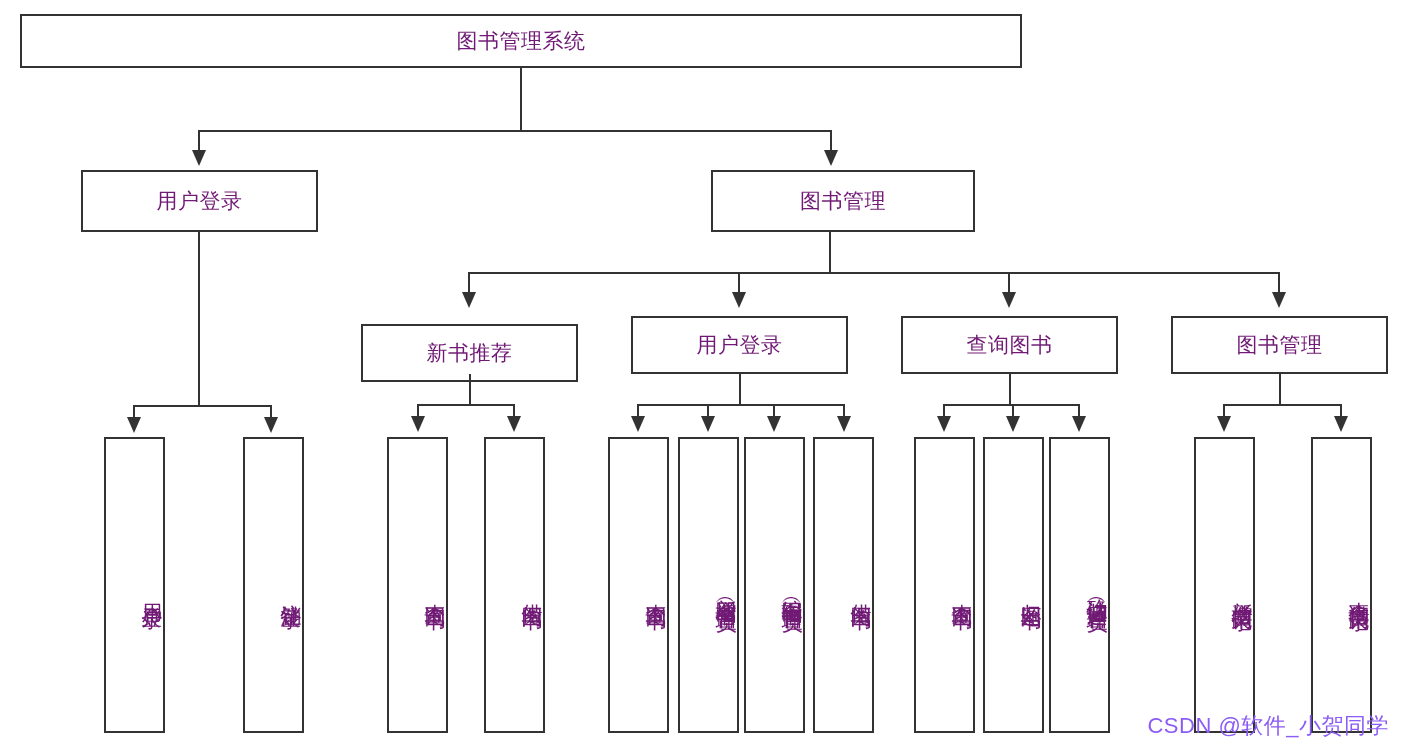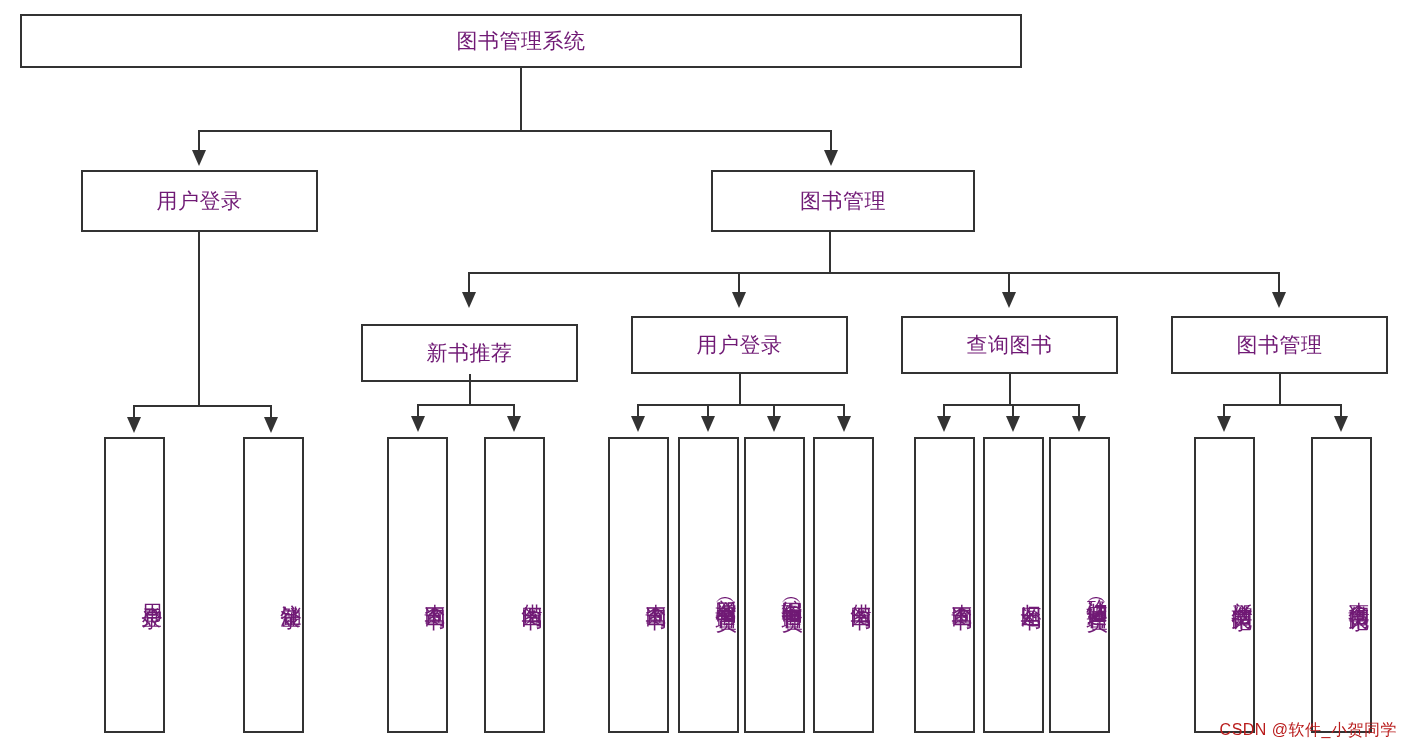--- a/index.html
+++ b/index.html
@@ -53,24 +53,24 @@
   .arrow {
     position: absolute;
     width: 0;
     height: 0;
     border-left: 7px solid transparent;
     border-right: 7px solid transparent;
     border-top: 16px solid #333333;
   }
   #watermark {
     position: absolute;
-    right: 8px;
+    right: 16px;
     bottom: 6px;
-    font-size: 16px;
-    color: #b91c1c;
+    font-size: 22px;
+    color: #8b5cf6;
     letter-spacing: 0.5px;
     white-space: nowrap;
     pointer-events: none;
   }
 </style>
 </head>
 <body>
 
 <div id="canvas">
 

